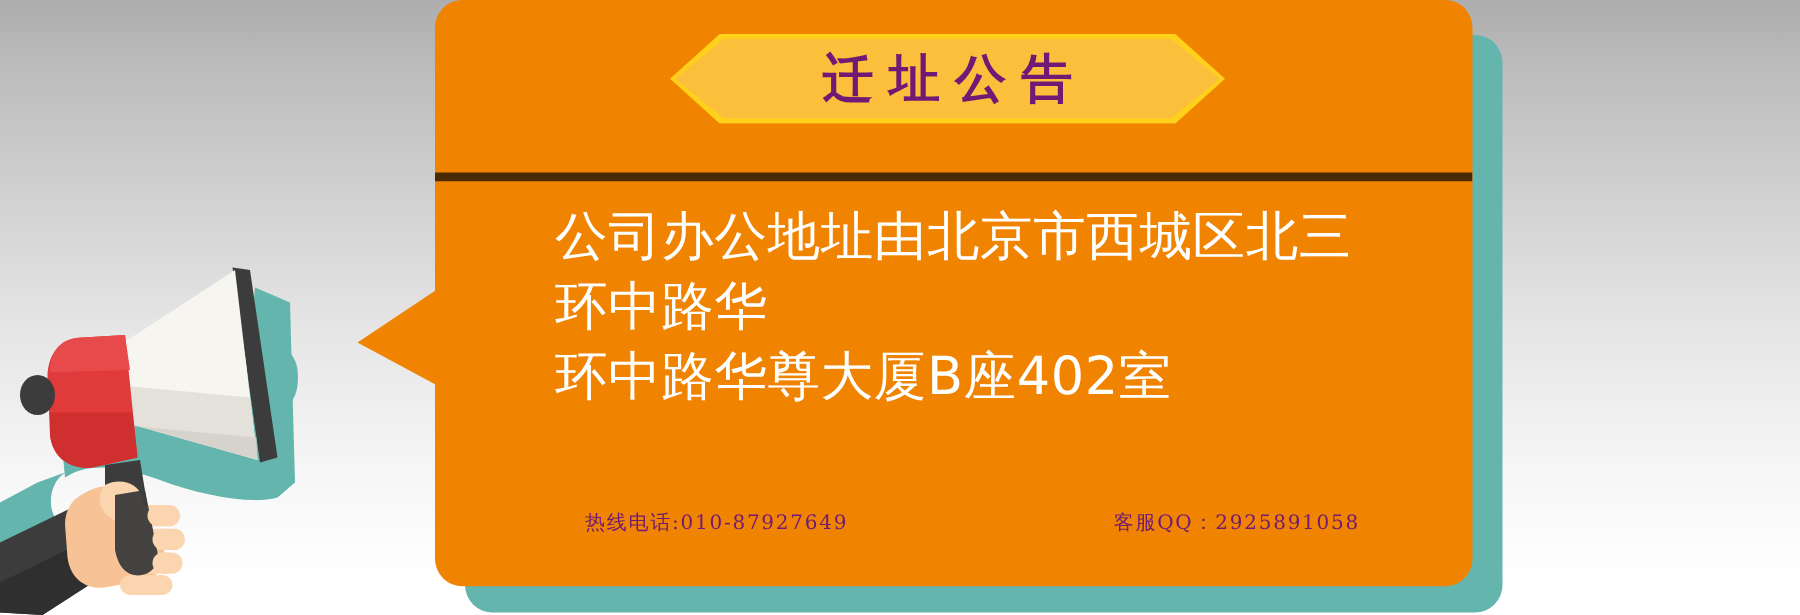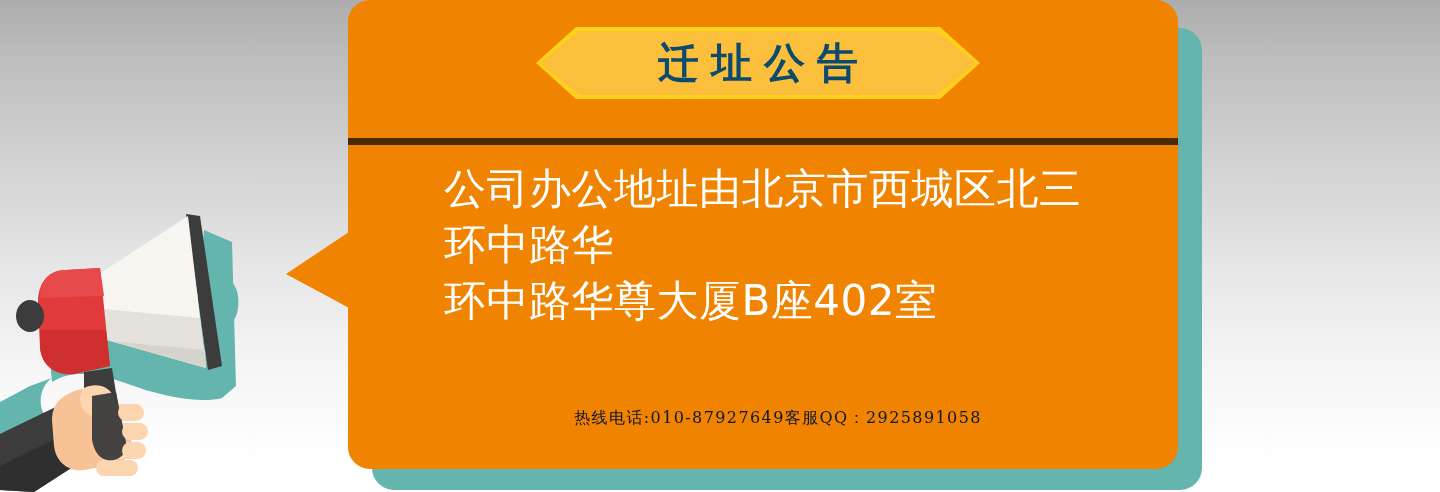--- a/index.html
+++ b/index.html
@@ -89,21 +89,21 @@
     clip-path: polygon(9% 0%, 91% 0%, 100% 50%, 91% 100%, 9% 100%, 0% 50%);
   }
   .banner-title {
     position: absolute;
     inset: 0;
     display: flex;
     align-items: center;
     justify-content: center;
     font-size: 41px;
     font-weight: 700;
-    color: #0c4a6e;
+    color: #701a75;
     letter-spacing: 12px;
     text-indent: 12px;
     line-height: 1;
     font-family: "DejaVu Sans", "Liberation Sans", sans-serif;
   }
 
   
   .divider {
     position: absolute;
     left: 0;
@@ -127,23 +127,23 @@
     font-weight: 400;
   }
 
   
   .footer {
     position: absolute;
     left: 120px;      
     top: 408px;
     width: 620px;
     display: flex;
-    justify-content: center;
+    justify-content: space-between;
     align-items: center;
-    color: #0f172a;
+    color: #701a75;
     font-size: 16px;
     letter-spacing: 1.4px;
     font-family: "DejaVu Serif", "Liberation Serif", serif;
   }
 
   
   .megaphone {
     position: absolute;
     left: 0px;
     top: 190px;

